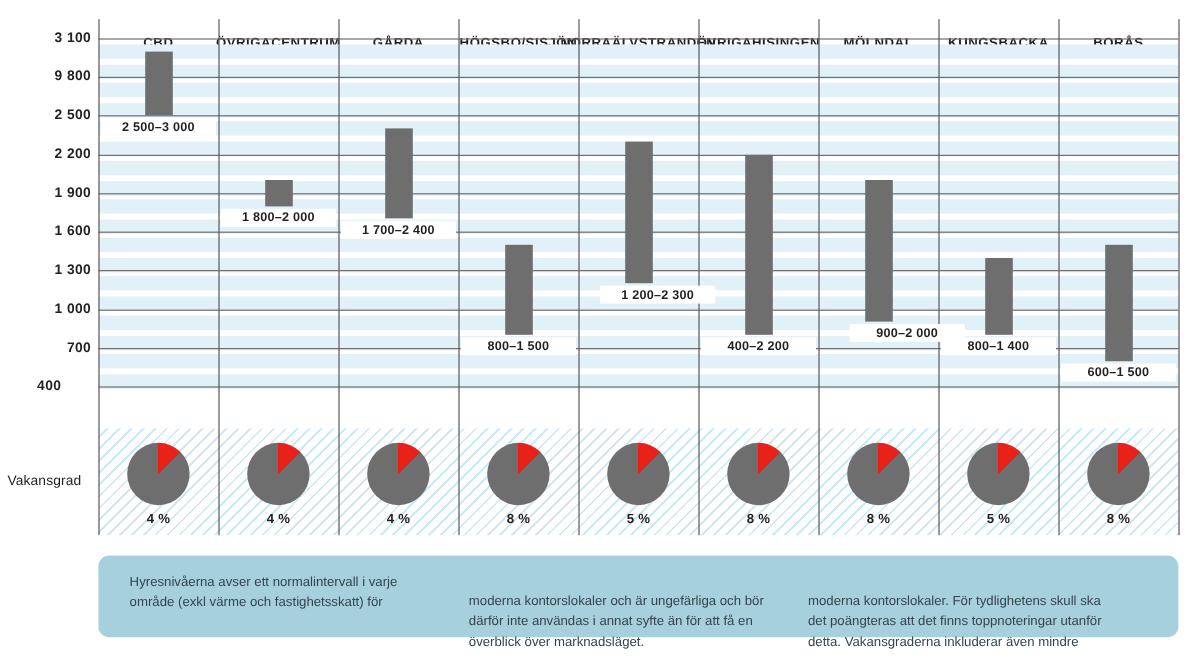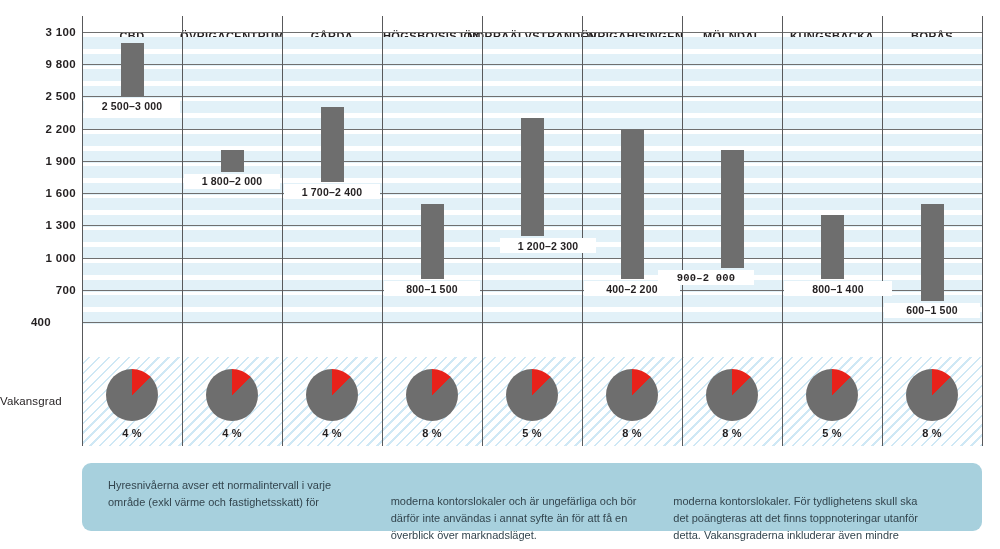--- a/index.html
+++ b/index.html
@@ -58,21 +58,21 @@
   
   .ylab{
     position:absolute;right:0;width:70px;text-align:right;
     font-size:11.5px;font-weight:700;letter-spacing:.03em;color:#231f20;
     transform:translateY(-50%);
   }
   .yaxis{position:absolute;left:0;top:0;width:76px;height:549px;}
 
   
   .vaklabel{
-    position:absolute;left:0;top:395px;width:74px;text-align:left;
+    position:absolute;left:0;top:395px;width:74px;text-align:center;
     font-size:11.5px;letter-spacing:.01em;color:#231f20;
   }
 
   
   .piewrap{position:absolute;width:100px;top:341px;height:89px;}
   .pie{position:absolute;left:50%;top:12px;width:52px;height:52px;margin-left:-26px;border-radius:50%;}
   .pct{
     position:absolute;left:0;top:70px;width:100px;text-align:center;
     font-size:11px;font-weight:700;letter-spacing:.02em;color:#231f20;
   }
@@ -199,23 +199,23 @@
         <div class="rangelab" style="width: 96px; left: 102px; top: 157.63px;">1 800–2 000</div>
         <div class="bar" style="left: 238.5px; top: 91.1852px; height: 75.1852px; background: rgb(110, 110, 110);"></div>
         <div class="rangelab" style="width: 96px; left: 202px; top: 168.37px;">1 700–2 400</div>
         <div class="bar" style="left: 338.5px; top: 187.852px; height: 75.1852px; background: rgb(110, 110, 110);"></div>
         <div class="rangelab" style="width: 96px; left: 302px; top: 265.037px;">800–1 500</div>
         <div class="bar" style="left: 438.5px; top: 101.926px; height: 118.148px; background: rgb(110, 110, 110);"></div>
         <div class="rangelab" style="width: 96px; left: 402px; top: 222.074px; margin-left: 16px;">1 200–2 300</div>
         <div class="bar" style="left: 538.5px; top: 112.667px; height: 150.37px; background: rgb(110, 110, 110);"></div>
         <div class="rangelab" style="width: 96px; left: 502px; top: 265.037px;">400–2 200</div>
         <div class="bar" style="left: 638.5px; top: 134.148px; height: 118.148px; background: rgb(110, 110, 110);"></div>
-        <div class="rangelab" style="width: 96px; left: 576px; top: 254.296px; font-family: Liberation Mono, monospace;">900–2 000</div>
+        <div class="rangelab" style="width: 96px; left: 626px; top: 254.296px;">900–2 000</div>
         <div class="bar" style="left: 738.5px; top: 198.593px; height: 64.4444px; background: rgb(110, 110, 110);"></div>
-        <div class="rangelab" style="width: 108px; left: 702px; top: 265.037px;">800–1 400</div>
+        <div class="rangelab" style="width: 96px; left: 702px; top: 265.037px;">800–1 400</div>
         <div class="bar" style="left: 838.5px; top: 187.852px; height: 96.6667px; background: rgb(110, 110, 110);"></div>
         <div class="rangelab" style="width: 96px; left: 802px; top: 286.519px;">600–1 500</div>
         <div class="piewrap" style="left: 0px;">
           <div class="pie" style="background: conic-gradient(rgb(232, 33, 26) 0deg, rgb(232, 33, 26) 45deg, rgb(110, 110, 110) 45deg, rgb(110, 110, 110) 360deg);"></div>
           <div class="pct">4 %</div>
         </div>
         <div class="piewrap" style="left: 100px;">
           <div class="pie" style="background: conic-gradient(rgb(232, 33, 26) 0deg, rgb(232, 33, 26) 45deg, rgb(110, 110, 110) 45deg, rgb(110, 110, 110) 360deg);"></div>
           <div class="pct">4 %</div>
         </div>

